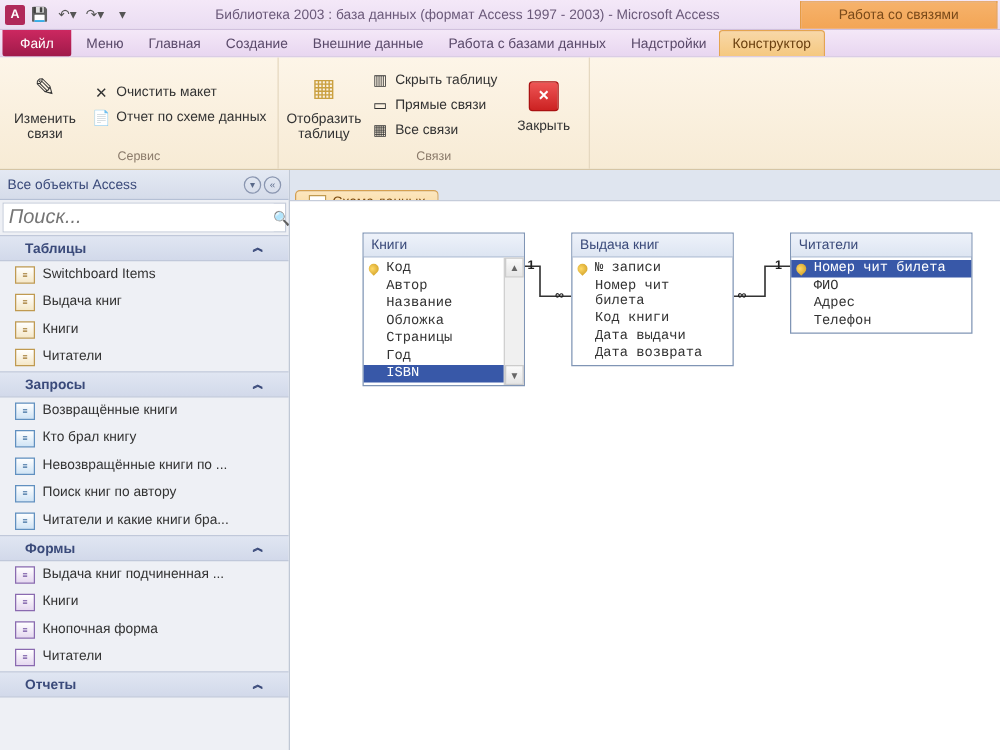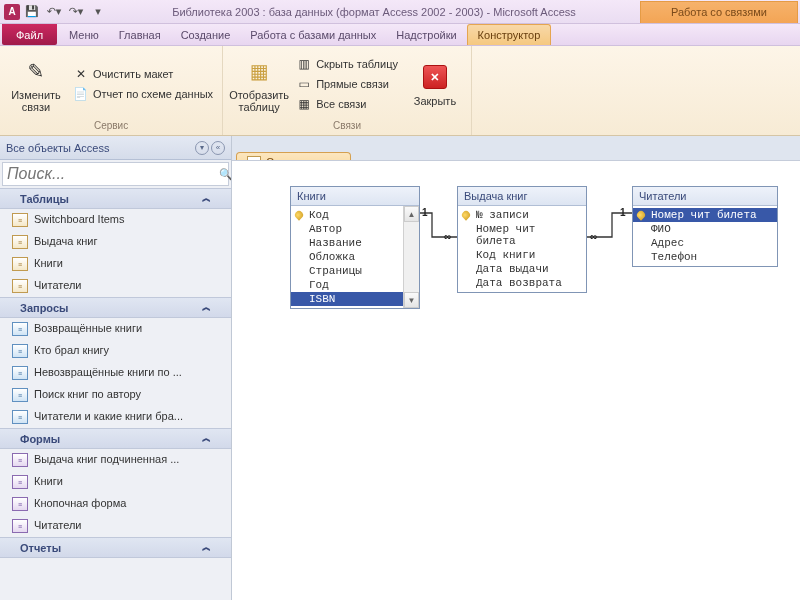--- a/index.html
+++ b/index.html
@@ -61,30 +61,31 @@
 <body>
 
 <div class="titlebar">
   <div class="tb-left">
     <div class="tb-icon">A</div>
     <div class="qa-btn">💾</div>
     <div class="qa-btn">↶▾</div>
     <div class="qa-btn">↷▾</div>
     <div class="qa-btn">▾</div>
   </div>
-  <div class="tb-title">Библиотека 2003 : база данных (формат Access 2002 - 2003)  -  Microsoft Access</div>
+  <div class="tb-title">Библиотека 2003 : база данных (формат Access 1997 - 2003)  -  Microsoft Access</div>
   <div class="tb-right">Работа со связями</div>
 </div>
 
 <div class="menubar">
   <div class="file-tab">Файл</div>
 
 <div class="menu-item">Меню</div>
     <div class="menu-item">Главная</div>
     <div class="menu-item">Создание</div>
+    <div class="menu-item">Внешние данные</div>
     <div class="menu-item">Работа с базами данных</div>
     <div class="menu-item">Надстройки</div>
     <div class="menu-item active">Конструктор</div>
   </div>
 
 <div class="ribbon">
   <div class="rgroup">
     <div class="rgroup-body">
       <div class="big-btn">
         <div class="ic">✎</div>

